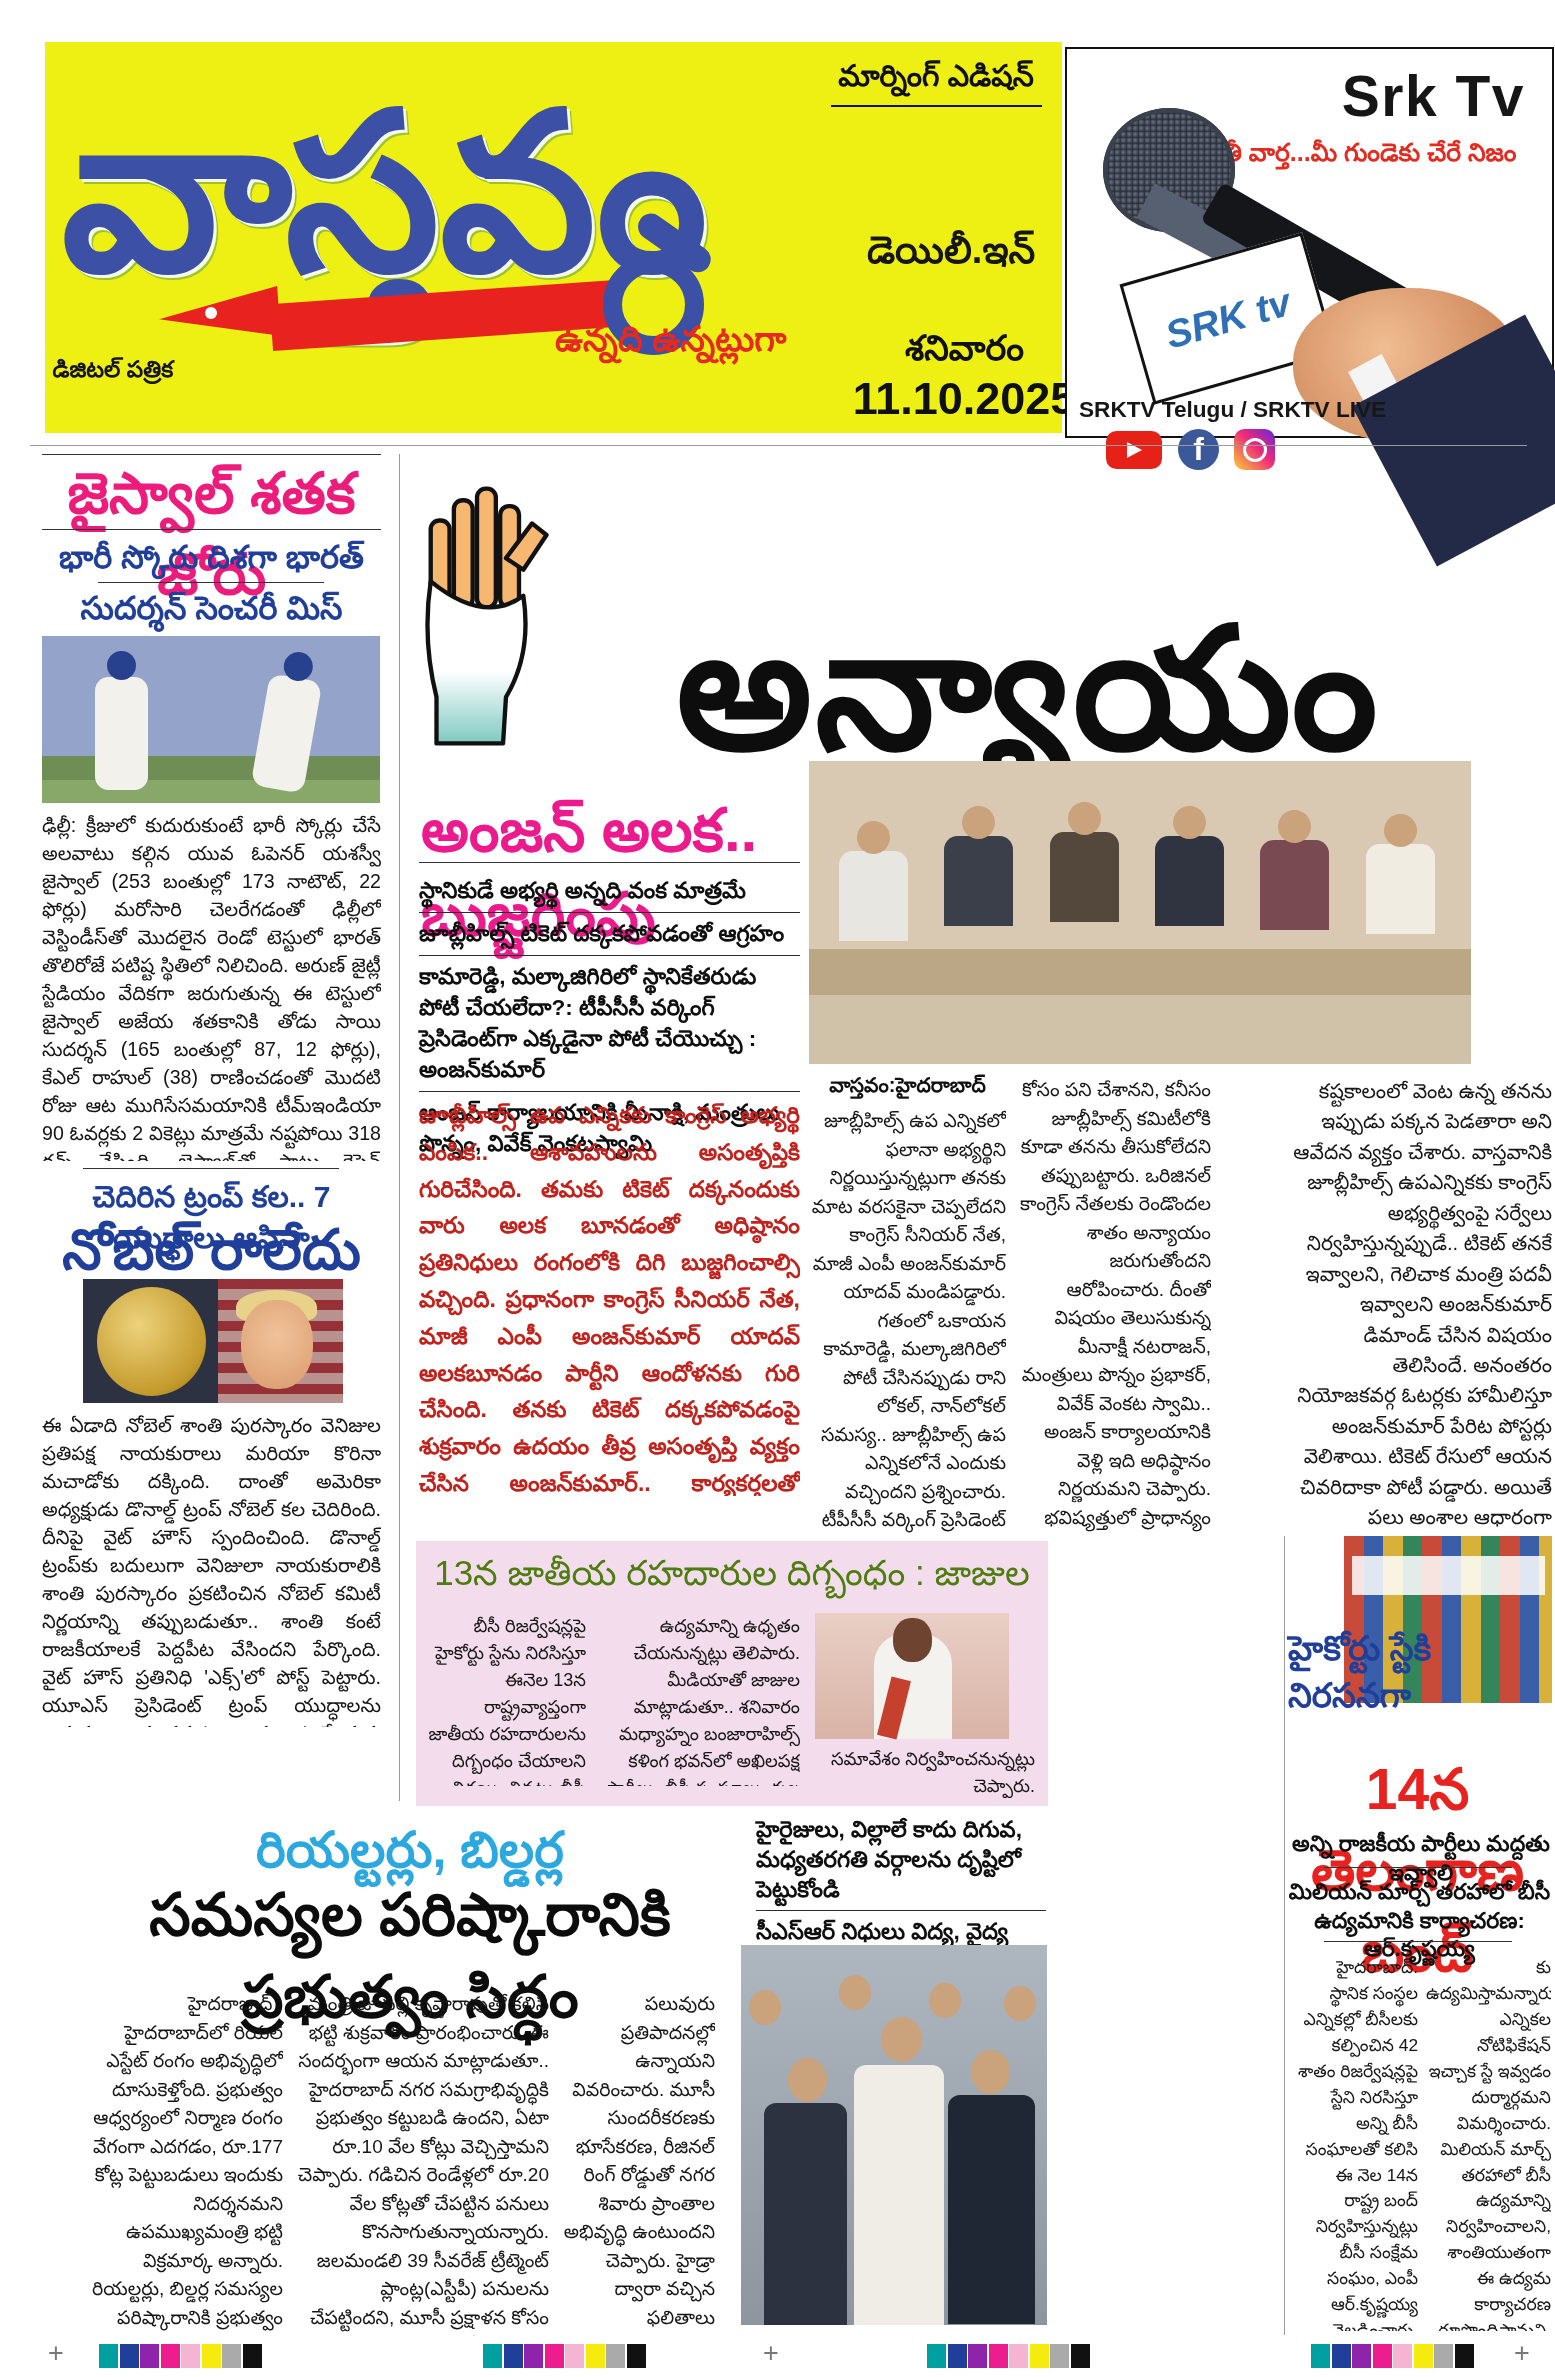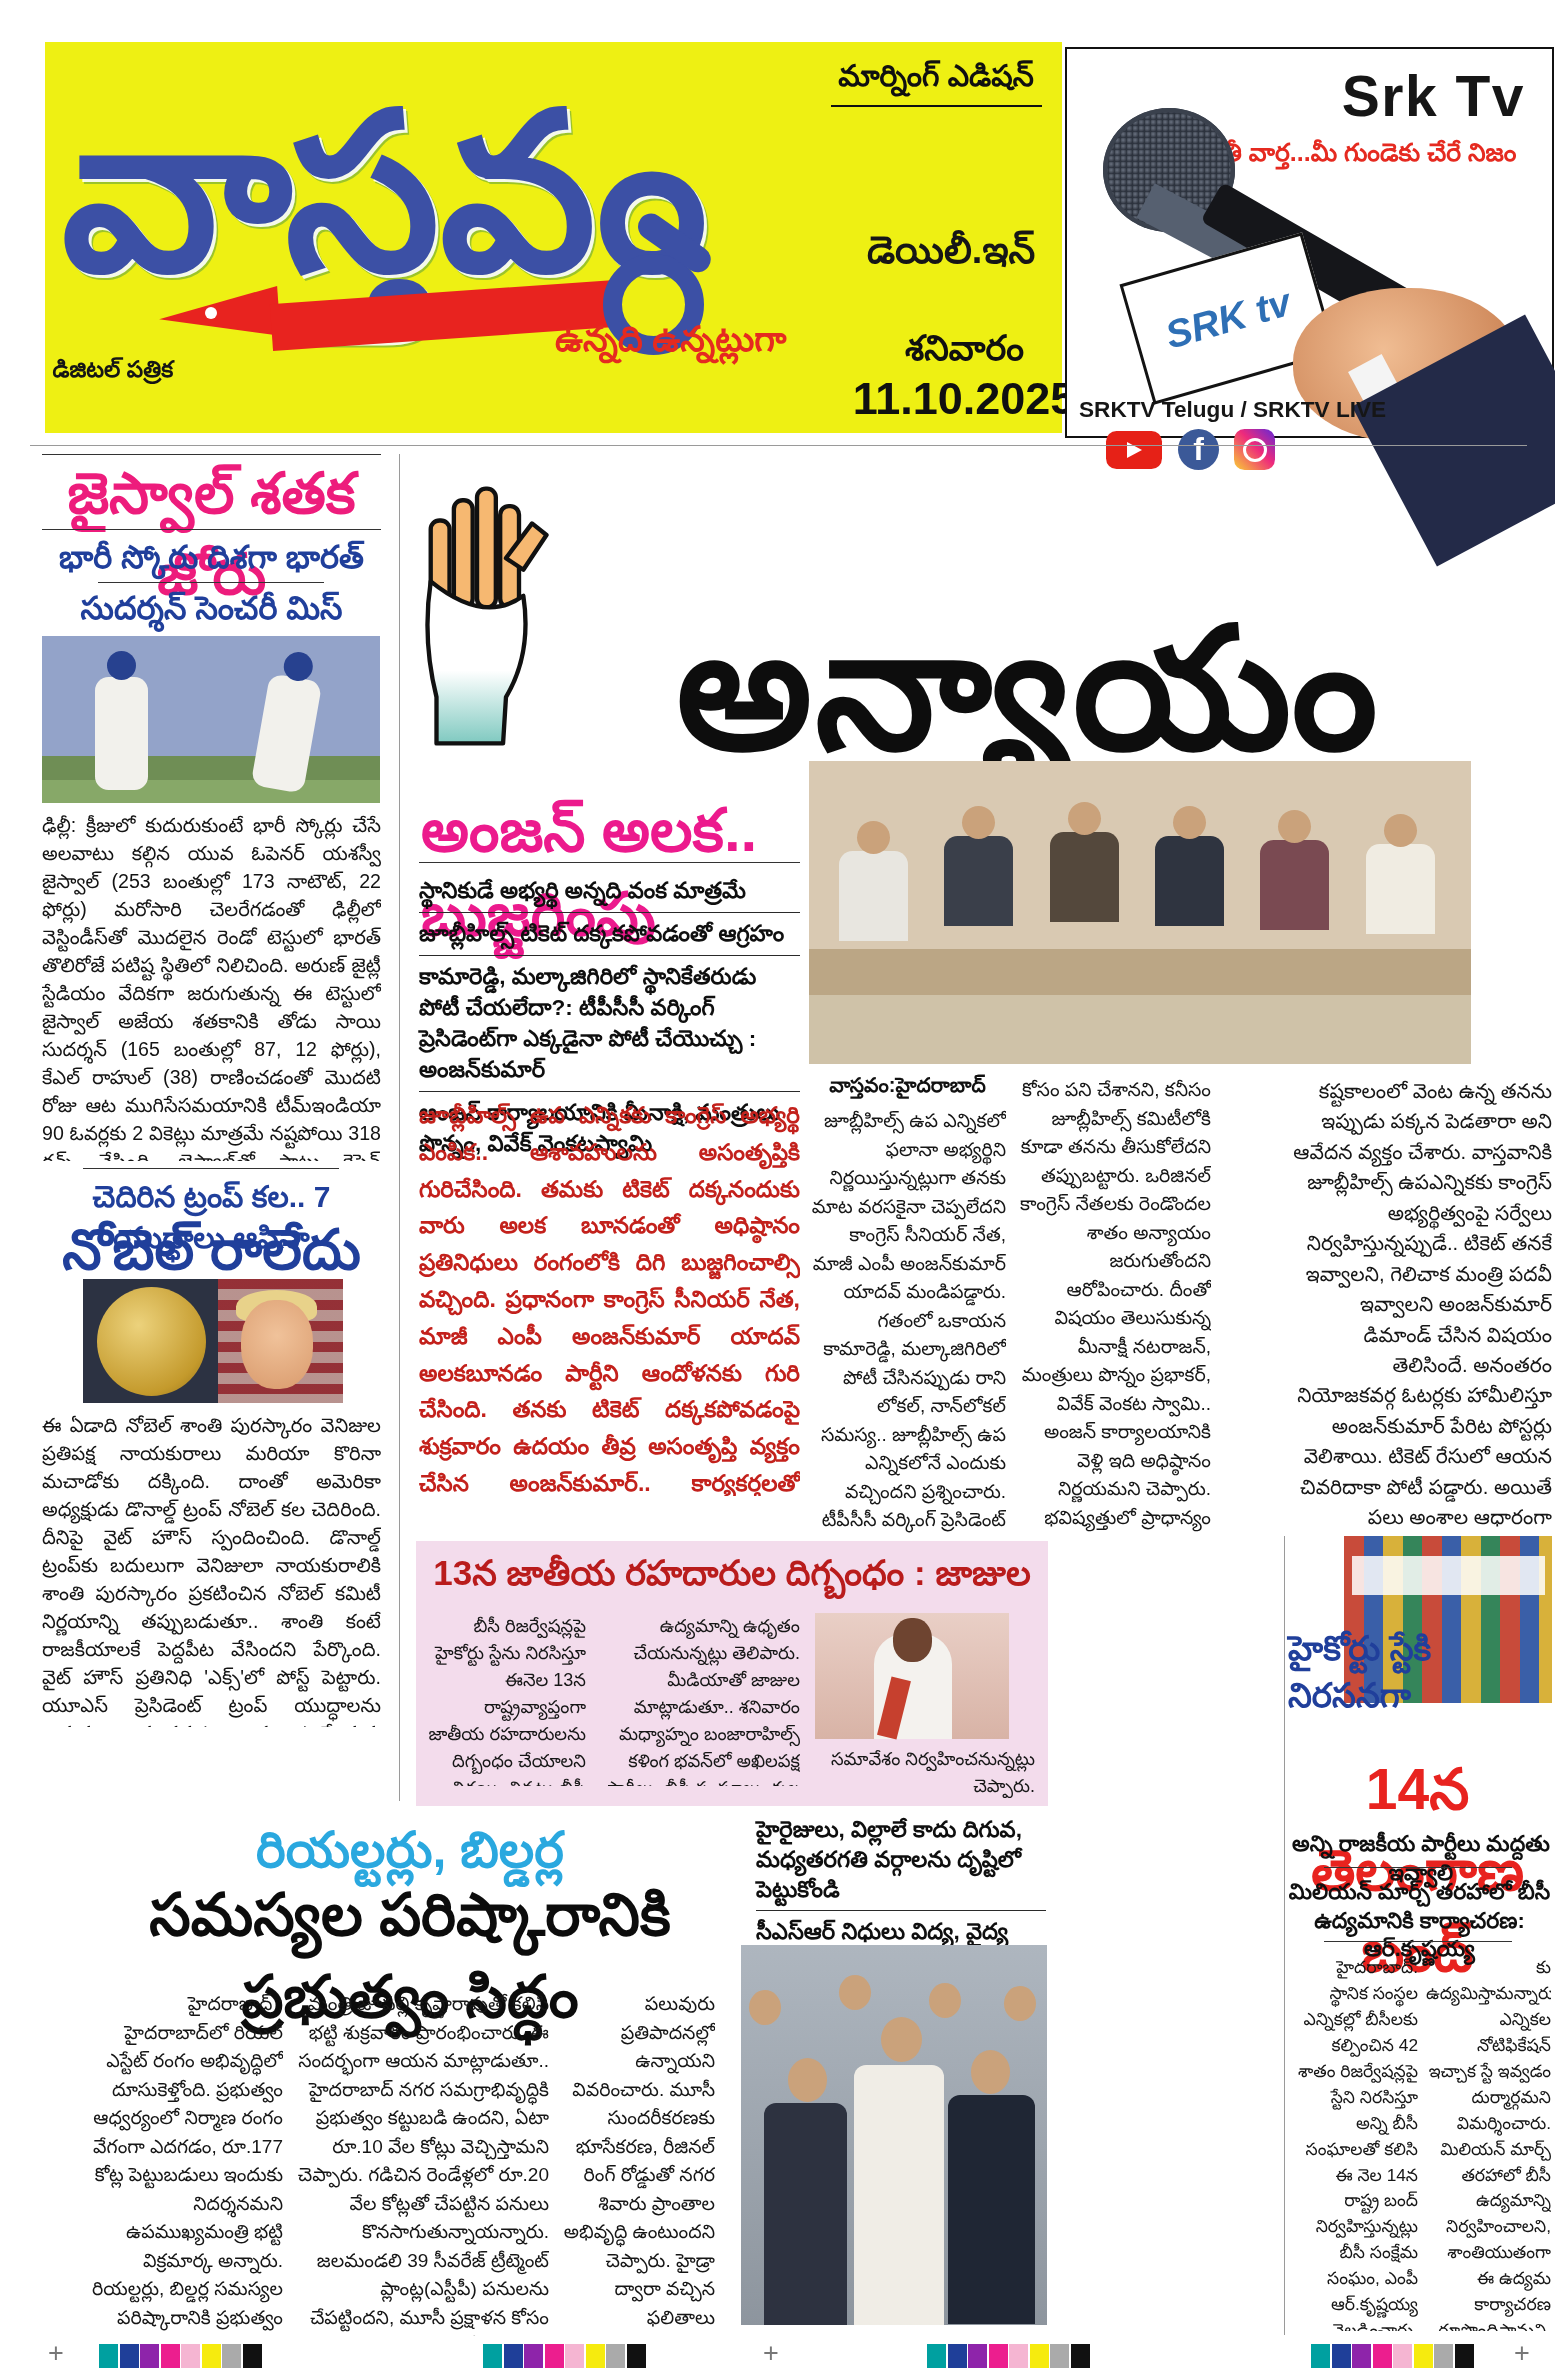--- a/index.html
+++ b/index.html
@@ -82,21 +82,21 @@
   .bullet-item{font-size:22.6px;font-weight:bold;line-height:1.38;color:#0f0f0f;border-bottom:1.5px solid #2a2a2a;padding:5.3px 0;}
   .meet-photo{left:809px;top:761px;width:662px;height:303px;
               background:linear-gradient(#d9c9b2 0 62%,#bba685 62%);}
   .person{position:absolute;width:69px;height:90px;border-radius:13.5px 13.5px 0 0;}
   .person:before{content:"";position:absolute;top:-30px;left:18px;width:33px;height:33px;border-radius:50%;background:#caa27b;}
   .lead-intro{left:419px;top:1097px;width:381px;height:399px;font-size:23px;font-weight:bold;color:#c3211c;line-height:1.6;}
   .dateline{font-size:20.3px;font-weight:bold;text-align:center;}
   .news-col{font-size:19px;line-height:1.5;color:#161616;text-align:right;}
   
   .pink-box{left:416px;top:1541px;width:632px;height:265px;background:#f3dcec;}
-  .pink-head{left:0;top:12px;width:632px;font-size:35px;font-weight:bold;color:#b91c1c;text-align:center;}
+  .pink-head{left:0;top:12px;width:632px;font-size:35px;font-weight:normal;color:#4d7c0f;text-align:center;}
   .jaj-photo{left:399px;top:72px;width:194px;height:126px;background:linear-gradient(#e9cfc6,#d8b3a6);}
   .jaj-man{position:absolute;left:59px;top:21px;width:78px;height:105px;border-radius:30px 30px 0 0;background:#f4f2ee;}
   .jaj-head{position:absolute;left:78px;top:4.5px;width:39px;height:44px;border-radius:46%;background:#6e4430;}
   .jaj-sash{position:absolute;left:69px;top:65px;width:19.6px;height:60px;background:#c6402e;transform:rotate(14deg);}
   
   .bund-photo{left:1344px;top:1536px;width:208px;height:167px;
       background:repeating-linear-gradient(90deg,#c84b3a 0 19.6px,#3a5fa8 19.6px 39px,#d8b13a 39px 59px,#35855a 59px 78px);}
   .bund-banner{position:absolute;left:7.5px;top:19.6px;width:193px;height:39px;background:rgba(255,255,255,.85);}
   .bund-kick{left:1288px;top:1629px;width:265px;font-size:34px;font-weight:bold;color:#203f9b;text-align:left;}
   .bund-head{left:1282px;top:1756px;width:271px;font-size:57px;font-weight:bold;color:#e8231f;text-align:center;}

